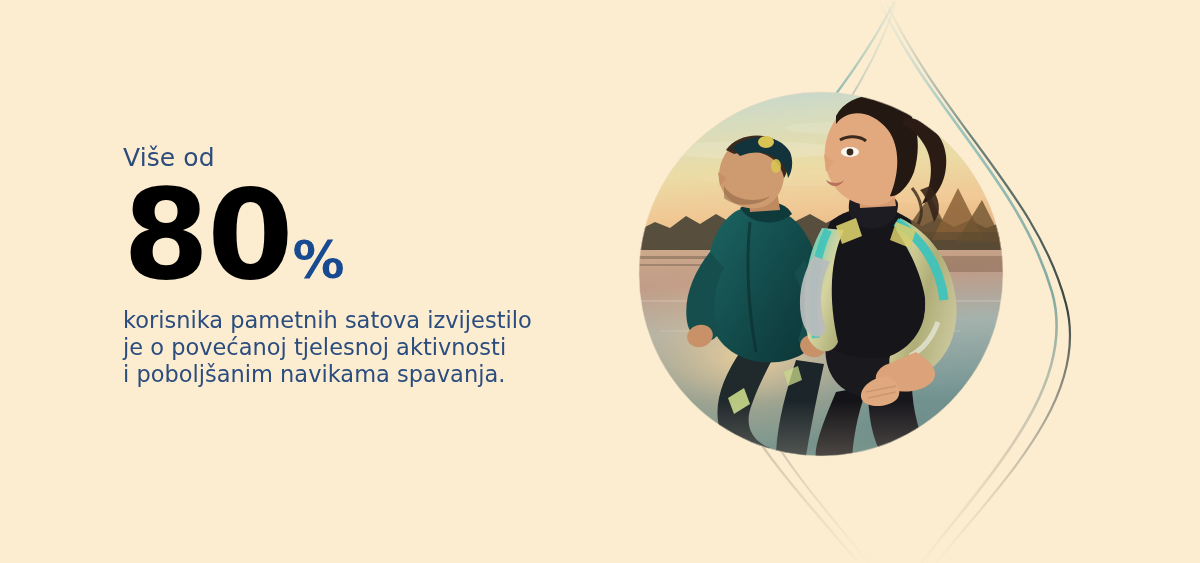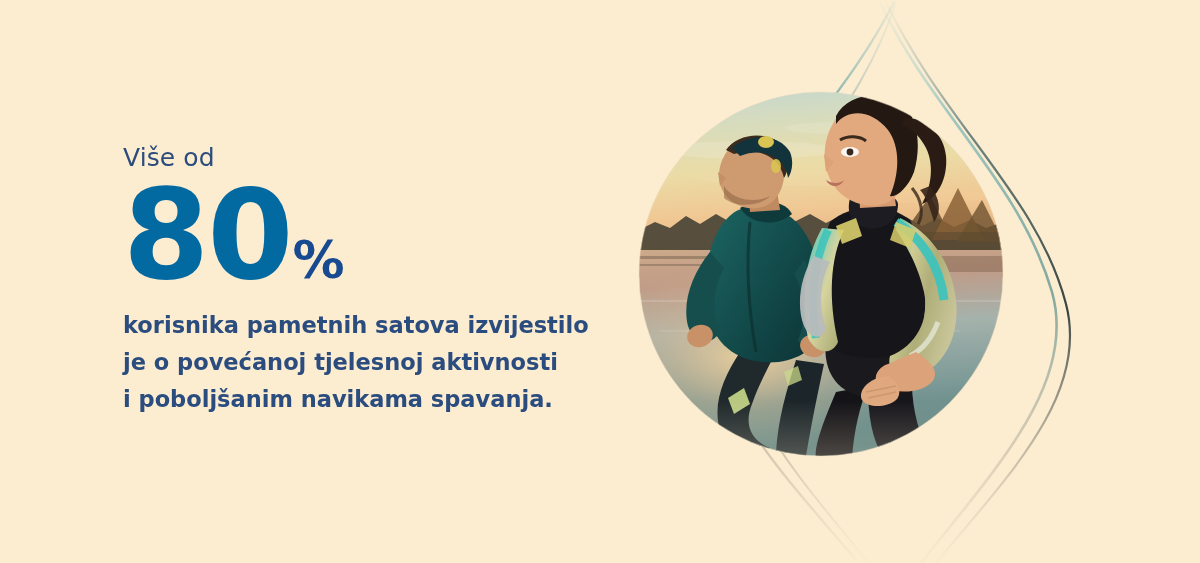--- a/index.html
+++ b/index.html
@@ -45,40 +45,40 @@
     align-items: baseline;
     margin: 0;
     padding: 0;
     height: 104px;
   }
 
   .stat-number {
     font-size: 124px;
     line-height: 108px;
     font-weight: 700;
-    color: #0369a1;
+    color: #000000;
     letter-spacing: -2px;
     font-family: "DejaVu Sans", "Liberation Sans", sans-serif;
   }
 
   .stat-unit {
     font-size: 52px;
     line-height: 52px;
     font-weight: 700;
     color: #174A91;
     letter-spacing: -1px;
     margin-left: 1px;
   }
 
   .body-copy {
     margin: 22px 0 8px 0;
     font-size: 22.5px;
-    line-height: 37px;
+    line-height: 27px;
     color: #2B4C7E;
-    font-weight: 700;
+    font-weight: 400;
     letter-spacing: 0px;
     white-space: pre-line;
   }
 
   
   .graphic {
     position: absolute;
     left: 600px;
     top: 0;
     width: 600px;

